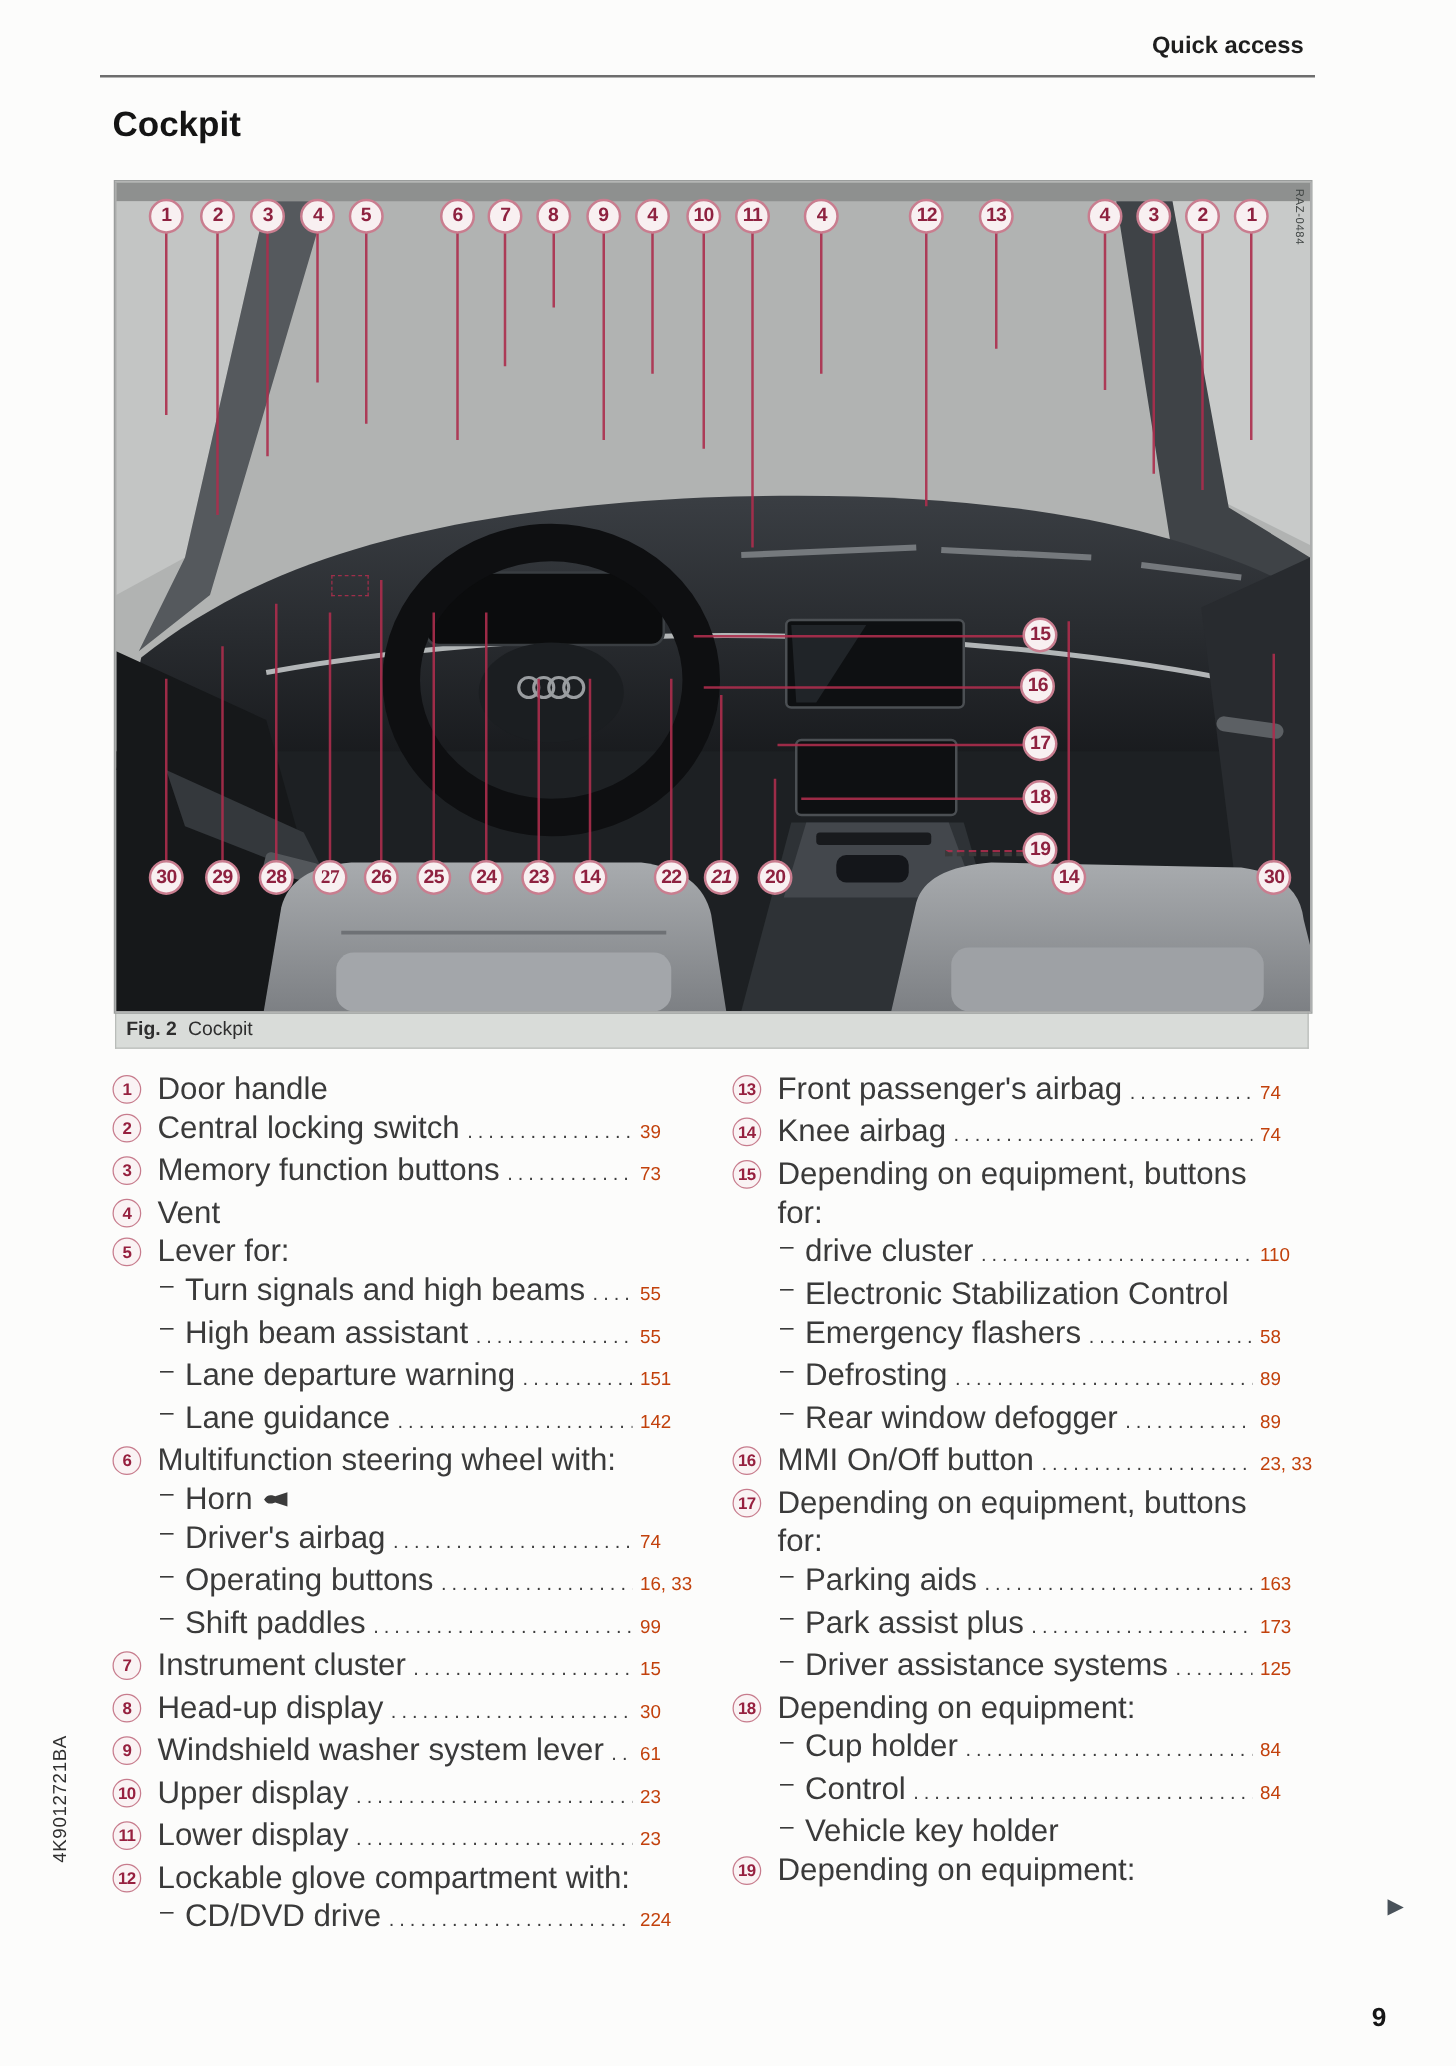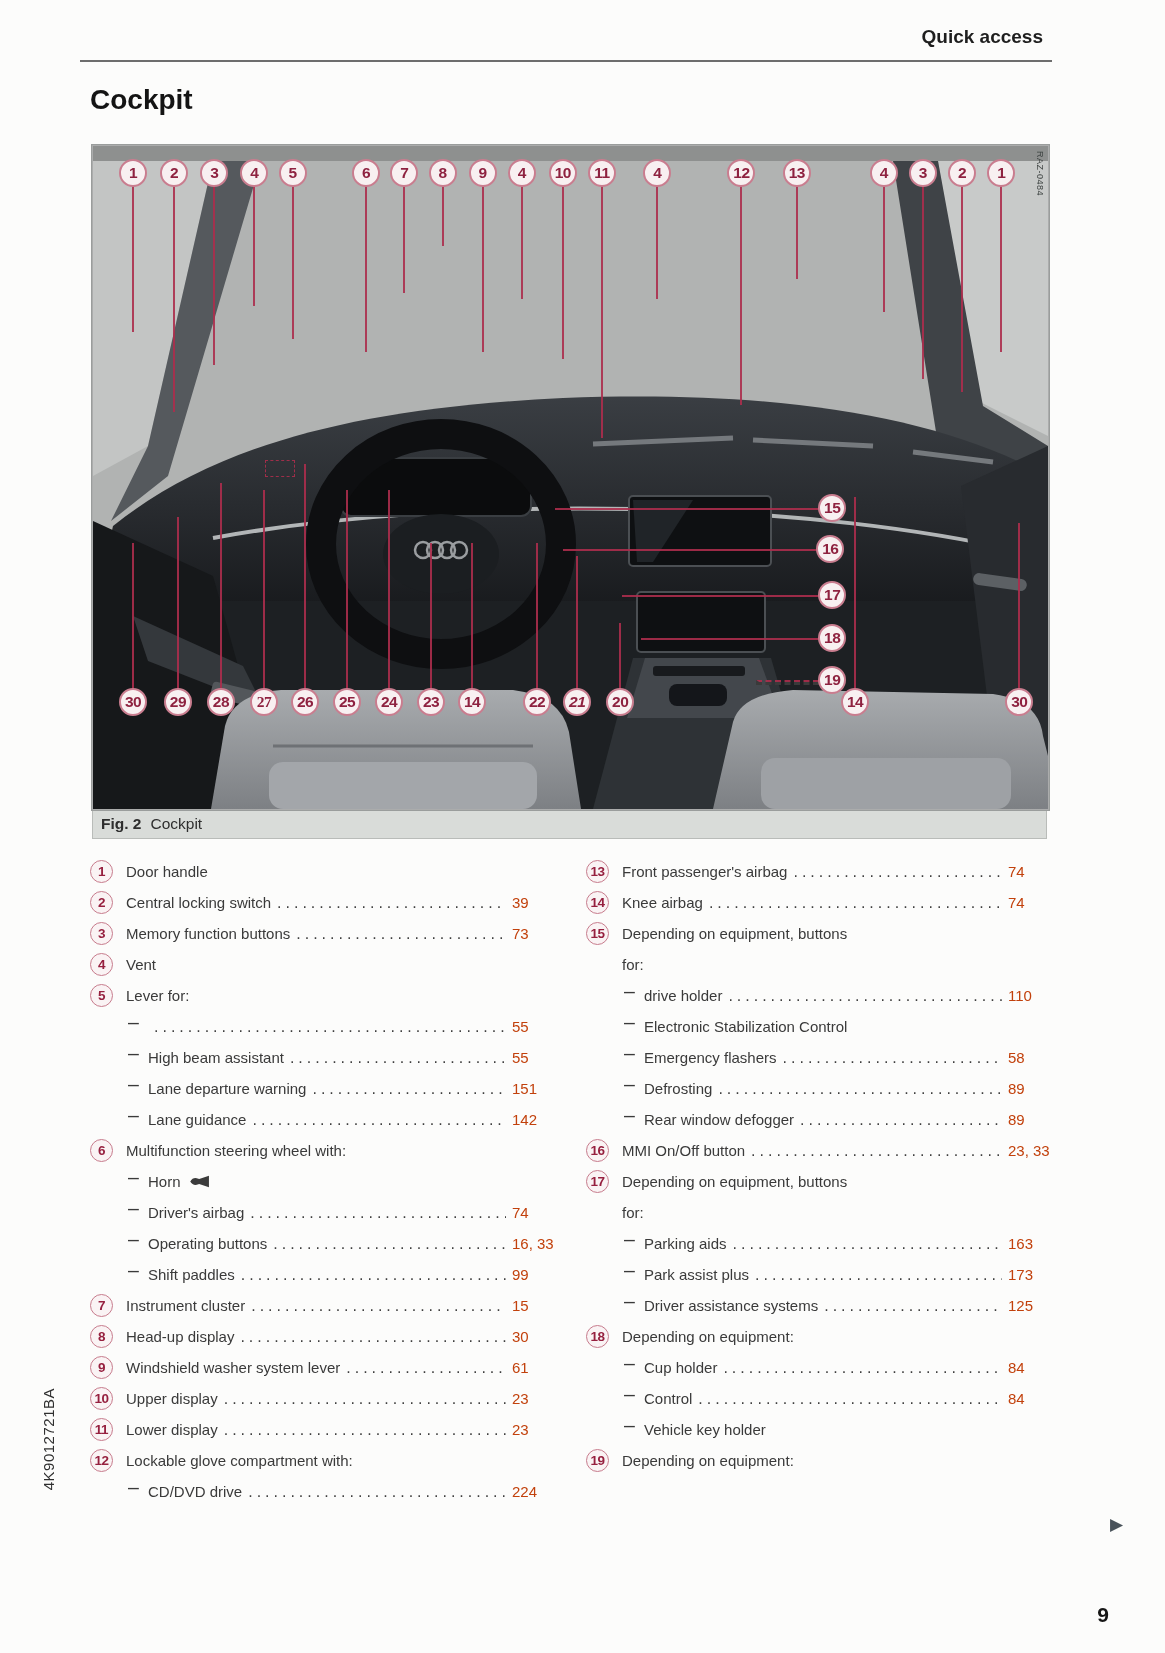--- a/index.html
+++ b/index.html
@@ -43,21 +43,21 @@
   .badge{
     flex:none;width:23px;height:23px;margin:4px 13px 0 0;border-radius:50%;
     border:1.8px solid #c77c8d;background:#faf3f4;color:#96203f;
     font-size:13.5px;font-weight:700;display:flex;align-items:center;justify-content:center;
     box-sizing:border-box;letter-spacing:-0.5px;
   }
   .entry.sub{padding-left:38px;}
   .dash{flex:none;width:20px;font-size:19.5px;}
   .body{flex:1;display:flex;flex-direction:column;min-width:0;}
   .line{display:flex;align-items:baseline;min-height:31px;line-height:31px;}
-  .lbl{font-size:15px;color:#3a3a3a;white-space:nowrap;}
+  .lbl{font-size:25px;color:#3a3a3a;white-space:nowrap;}
   .leader{flex:1;overflow:hidden;white-space:nowrap;margin:0 6px;color:#3e3e3e;font-size:16px;letter-spacing:4px;}
   .leader::after{content:"..................................................";}
   .pg{flex:none;min-width:48px;font-size:15px;color:#c2410c;}
   .hornic{margin-left:8px;align-self:center;display:inline-flex;}
   
   .spine{
     position:absolute;left:40px;top:1388px;writing-mode:vertical-rl;transform:rotate(180deg);
     font-size:15px;color:#2f2f2f;letter-spacing:.5px;
   }
   .cont-arrow{position:absolute;top:1514px;right:42px;font-size:17px;color:#49525a;}
@@ -254,20 +254,21 @@
         <div class="body">
           <div class="line">
             <span class="lbl">Lever for:</span>
           </div>
         </div>
       </div>
       <div class="entry sub">
         <span class="dash">–</span>
         <div class="body">
           <div class="line">
+            <span class="lbl">Turn signals and high beams</span>
             <span class="leader"></span>
             <span class="pg">55</span>
           </div>
         </div>
       </div>
       <div class="entry sub">
         <span class="dash">–</span>
         <div class="body">
           <div class="line">
             <span class="lbl">High beam assistant</span>
@@ -445,21 +446,21 @@
           </div>
           <div class="line">
             <span class="lbl">for:</span>
           </div>
         </div>
       </div>
       <div class="entry sub">
         <span class="dash">–</span>
         <div class="body">
           <div class="line">
-            <span class="lbl">drive holder</span>
+            <span class="lbl">drive cluster</span>
             <span class="leader"></span>
             <span class="pg">110</span>
           </div>
         </div>
       </div>
       <div class="entry sub">
         <span class="dash">–</span>
         <div class="body">
           <div class="line">
             <span class="lbl">Electronic Stabilization Control</span>

